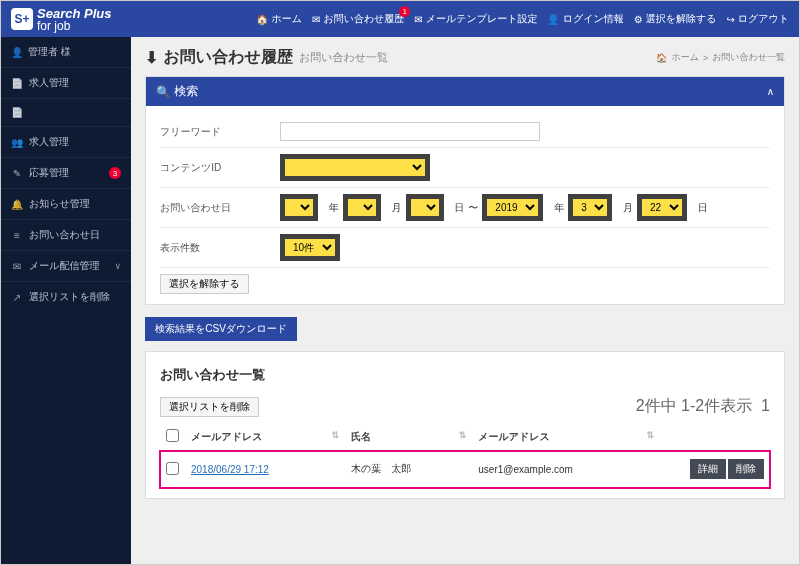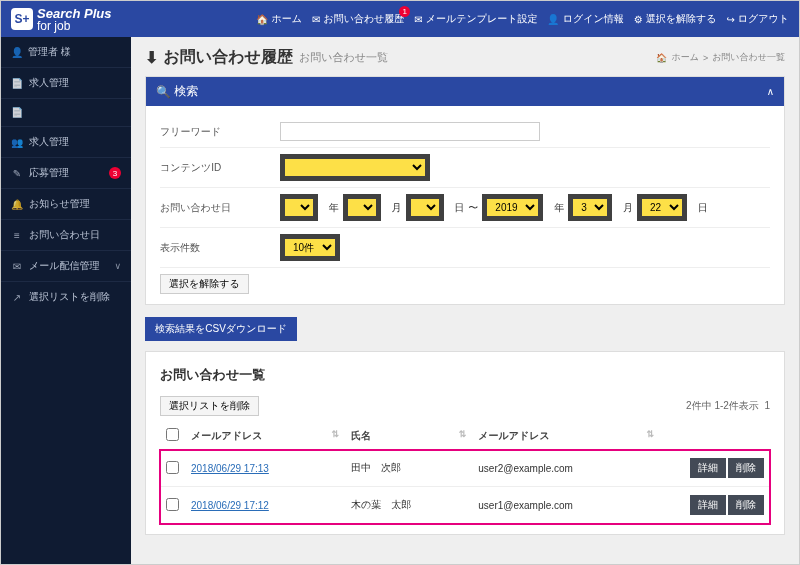--- a/index.html
+++ b/index.html
@@ -35,21 +35,21 @@
 .form-label{width:120px;color:#555;font-weight:normal}
 .form-ctrl{flex:1;display:flex;align-items:center;gap:4px}
 input[type=text]{border:1px solid #ccc;padding:3px 5px;font-size:10px}
 select{border:5px solid #404040;padding:2px 4px;font-size:10px;background:#fde047}
 .wide{width:260px}
 .btn-sm{border:1px solid #ccc;background:#f5f5f5;padding:2px 8px;font-size:10px;cursor:pointer}
 .btn-search{background:#122b5c;color:#fff;border:0;padding:8px 40px;font-size:12px;cursor:pointer;display:block;margin:10px auto 4px}
 .btn-csv{background:#2a48a2;color:#fff;border:0;padding:5px 10px;font-size:10px;cursor:pointer}
 .list-title{font-size:13px;font-weight:bold;padding:4px 0 6px}
 .list-bar{display:flex;align-items:center;padding:6px 0}
-.list-bar .info{margin-left:auto;font-size:10px;color:#666}
+.list-bar .info{margin-left:auto;font-size:16px;color:#666}
 table{width:100%;border-collapse:collapse;font-size:10px}
 th{padding:6px;text-align:left;color:#444;border-bottom:1px solid #ddd;font-weight:bold}
 td{padding:8px 6px;border-bottom:1px solid #eee;vertical-align:middle}
 .sort{float:right;color:#bbb;font-size:9px}
 .link{color:#2a6db8}
 .actions{text-align:right;white-space:nowrap}
 .btn-dark{background:#434a56;color:#fff;border:0;padding:3px 8px;font-size:10px;margin-left:2px;cursor:pointer}
 .hl{outline:2px solid #e6007e;outline-offset:-1px}
 .icon{font-style:normal}
 </style>
@@ -208,27 +208,20 @@
               <th style="width:24px"><input type="checkbox" style=""></th>
               <th><span>メールアドレス</span><span class="sort icon">⇅</span></th>
               <th><span>氏名</span><span class="sort icon">⇅</span></th>
               <th><span>メールアドレス</span><span class="sort icon">⇅</span></th>
               <th style="width:110px"></th>
             </tr>
               </thead>
             <tbody id="rows" class="hl">
                 <tr>
                   <td><input type="checkbox" style=""></td>
-                  <td><a href="#" class="link">2018/06/29 17:13</a></td>
-                  <td>田中　次郎</td>
-                  <td>user2@example.com</td>
-                  <td class="actions"><button class="btn-dark">詳細</button><button class="btn-dark">削除</button></td>
-                </tr>
-                <tr>
-                  <td><input type="checkbox" style=""></td>
                   <td><a href="#" class="link">2018/06/29 17:12</a></td>
                   <td>木の葉　太郎</td>
                   <td>user1@example.com</td>
                   <td class="actions"><button class="btn-dark">詳細</button><button class="btn-dark">削除</button></td>
                 </tr>
               </tbody>
           </table>
 
         </div>
       </div>

